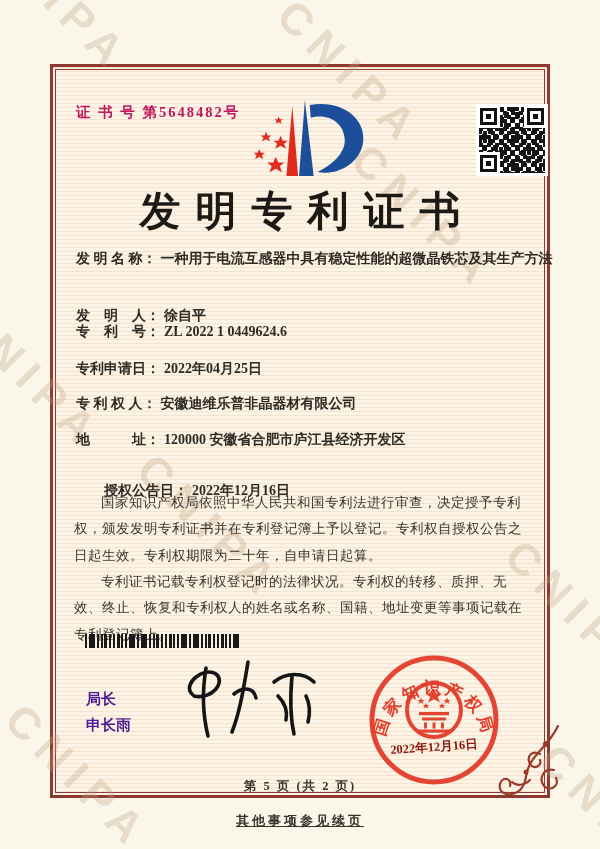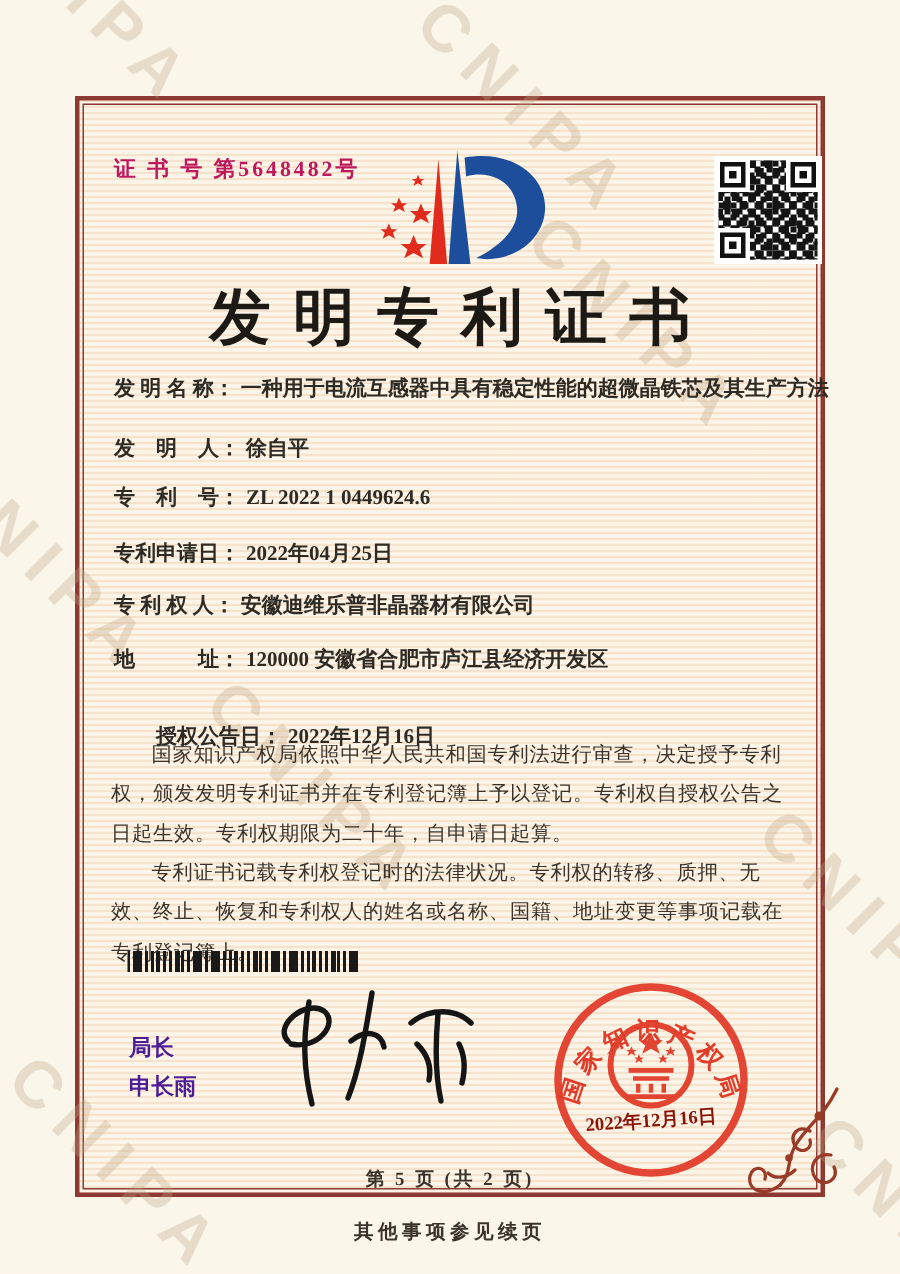--- a/index.html
+++ b/index.html
@@ -33,21 +33,21 @@
   .finder::after { content:""; position:absolute; left:3px; top:3px; width:5px; height:5px; background:#111; }
   .finder.tl { left:4px; top:4px; } .finder.tr { right:4px; top:4px; } .finder.bl { left:4px; bottom:4px; }
 
   .title { position:absolute; left:0; top:184px; width:600px; text-align:center;
            font-size:41px; font-weight:bold; color:#1d1a16; letter-spacing:15px; text-indent:15px; }
 
   .fields { position:absolute; left:76px; top:250px; width:460px; }
   .frow { position:absolute; left:0; font-size:14px; font-weight:bold; color:#2e2a24; white-space:pre; }
   .frow .lab { display:inline-block; }
   .frow .val { margin-left:4px; }
-  .r0 { top:0px; } .r1 { top:40px; } .r2 { top:73px; } .r3 { top:110px; }
+  .r0 { top:0px; } .r1 { top:57px; } .r2 { top:73px; } .r3 { top:110px; }
   .r4 { top:145px; } .r5 { top:181px; } .r6 { top:216px; }
   .grant-no { position:absolute; left:232px; top:0; white-space:pre; }
 
   .paras { position:absolute; left:74px; top:490px; width:458px; font-size:13.5px; line-height:1.95;
            color:#3a332b; }
   .paras p { text-indent:2em; letter-spacing:.5px; }
 
   .barcode { position:absolute; left:85px; top:634px; width:154px; height:14px;
       background:
         repeating-linear-gradient(90deg,#191919 0 2px, rgba(0,0,0,0) 2px 4px),
@@ -57,21 +57,21 @@
             font-family:"Liberation Sans",sans-serif; line-height:1.75; }
   .signature { position:absolute; left:176px; top:652px; width:150px; height:92px; }
 
   .seal { position:absolute; left:368px; top:654px; width:132px; height:132px; }
 
   .flourish { position:absolute; left:482px; top:722px; width:80px; height:78px; }
 
   .page-info { position:absolute; left:0; top:778px; width:600px; text-align:center;
                font-size:12.5px; font-weight:bold; color:#3a332b; letter-spacing:2px; }
   .footer-note { position:absolute; left:0; top:812px; width:600px; text-align:center;
-                 font-size:13px; font-weight:bold; color:#3a332b; letter-spacing:3px; }
+                 font-size:13px; font-weight:bold; color:#3a332b; letter-spacing:3px;text-decoration:underline; }
 </style>
 </head>
 <body>
 
 <div class="page">
 
   <div class="frame">
     <div class="frame-inner"></div>
   </div>
 

